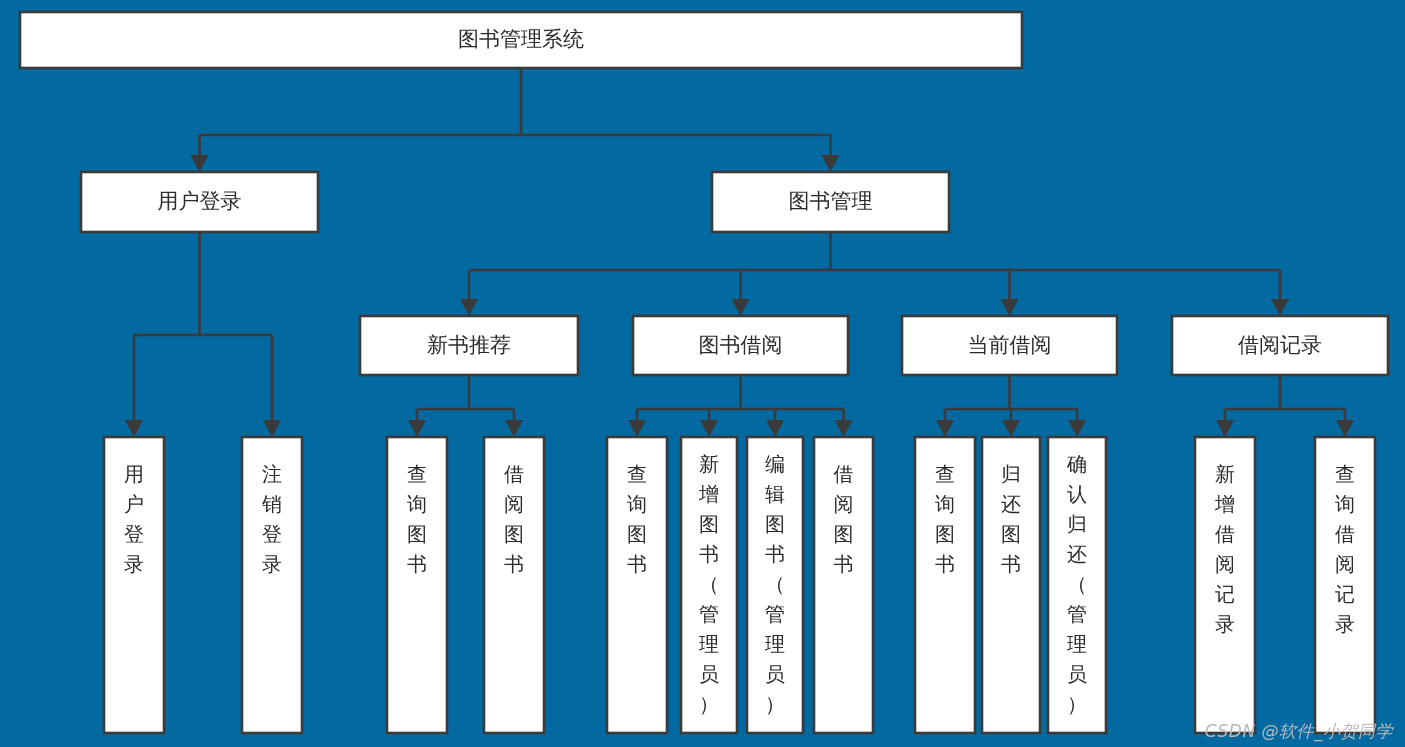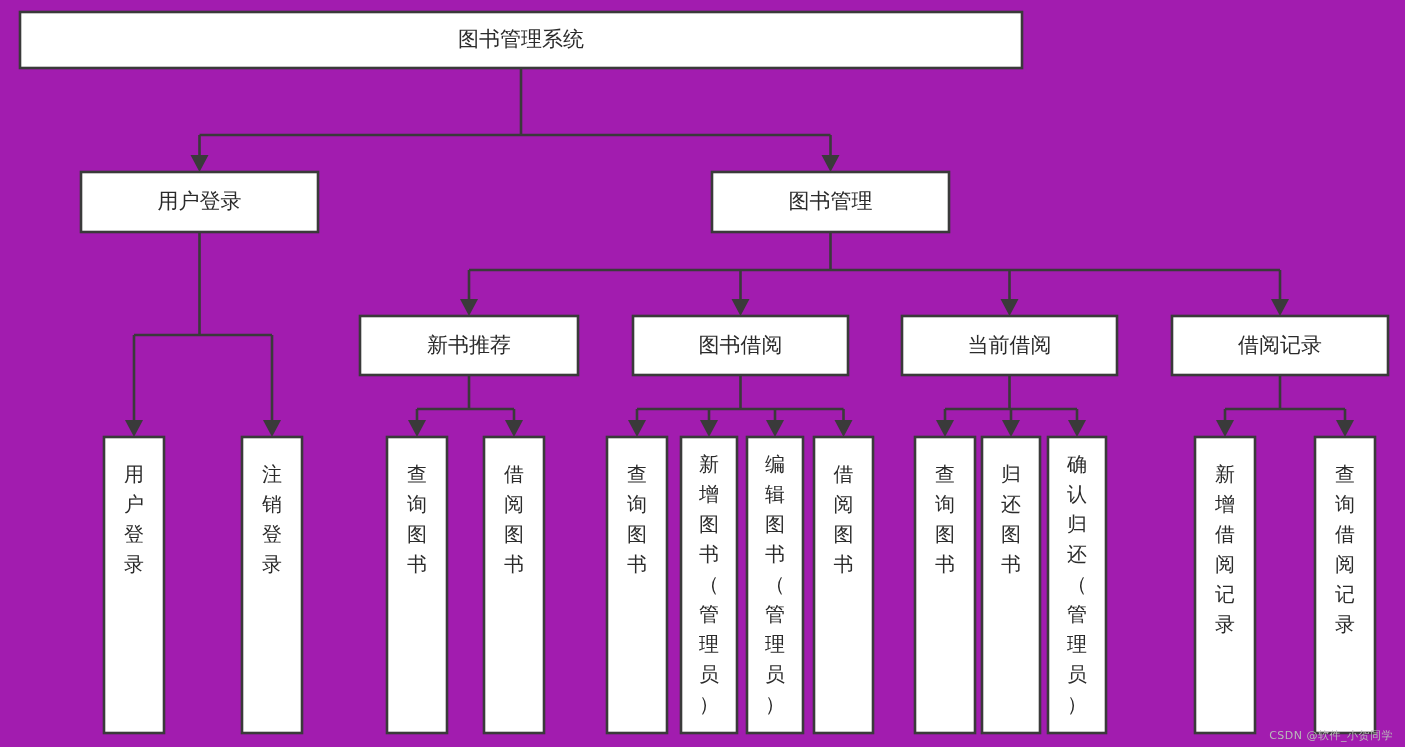--- a/index.html
+++ b/index.html
@@ -10,21 +10,21 @@
   body {
     width: 1405px;
     height: 747px;
     font-family: "DejaVu Sans", "Liberation Sans", sans-serif;
     overflow: hidden;
   }
   #diagram-root {
     position: relative;
     width: 1405px;
     height: 747px;
-    background: #a21caf;
+    background: #0369a1;
   }
   svg#tree-svg {
     position: absolute;
     left: 0;
     top: 0;
     width: 1405px;
     height: 747px;
     display: block;
   }
   .node-rect {
@@ -51,26 +51,27 @@
     stroke-linecap: butt;
   }
   .arrow-head {
     fill: #3a3a3a;
     stroke: none;
   }
   .watermark {
     position: absolute;
     right: 12px;
     bottom: 4px;
-    font-size: 11px;
+    font-size: 17px;
     color: #b9b9b9;
     font-family: "DejaVu Sans", "Liberation Sans", sans-serif;
     white-space: nowrap;
     letter-spacing: 0.5px;
     user-select: none;
+    font-style: italic;
   }
 </style>
 </head>
 <body>
 
 <div id="diagram-root">
 
   <svg id="tree-svg" viewBox="0 0 1405 747">
     <g id="connector-layer">
         <g>

